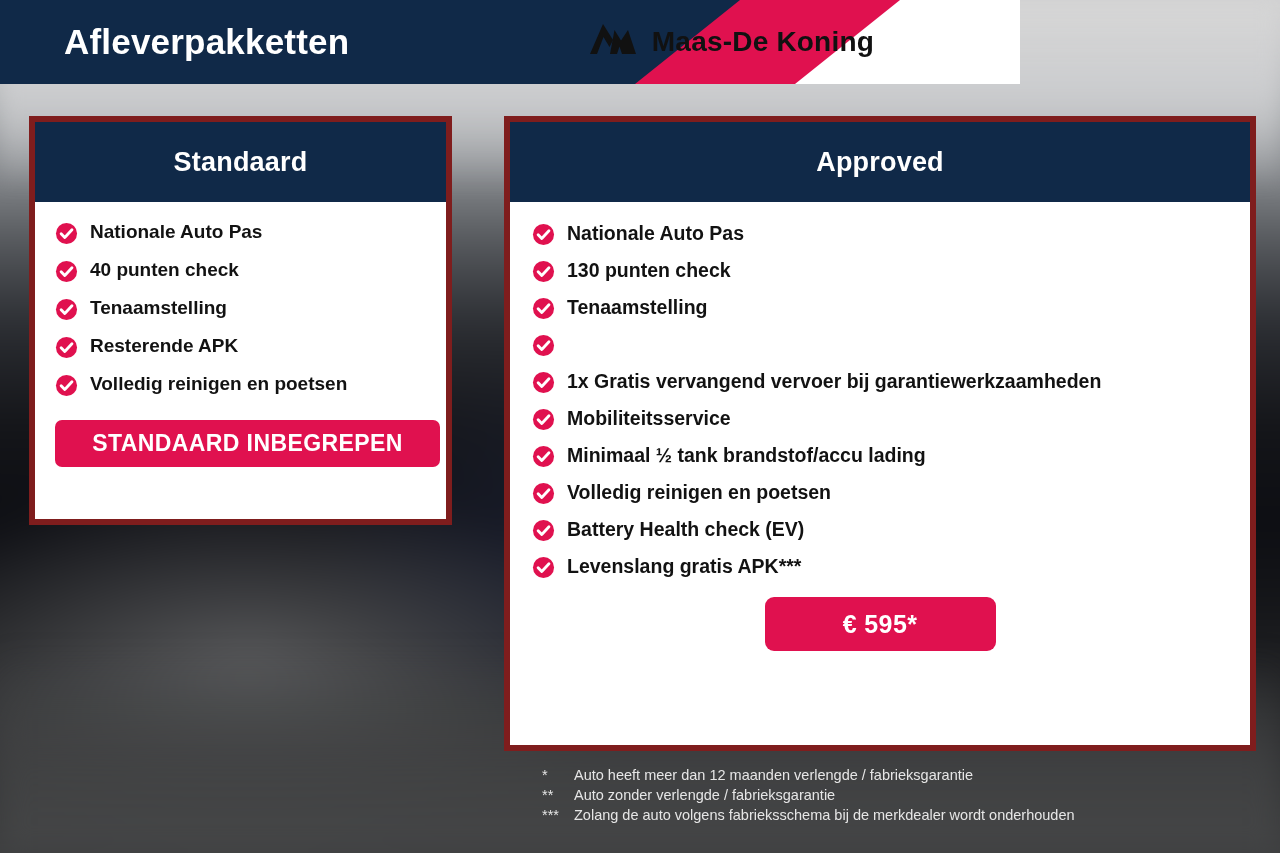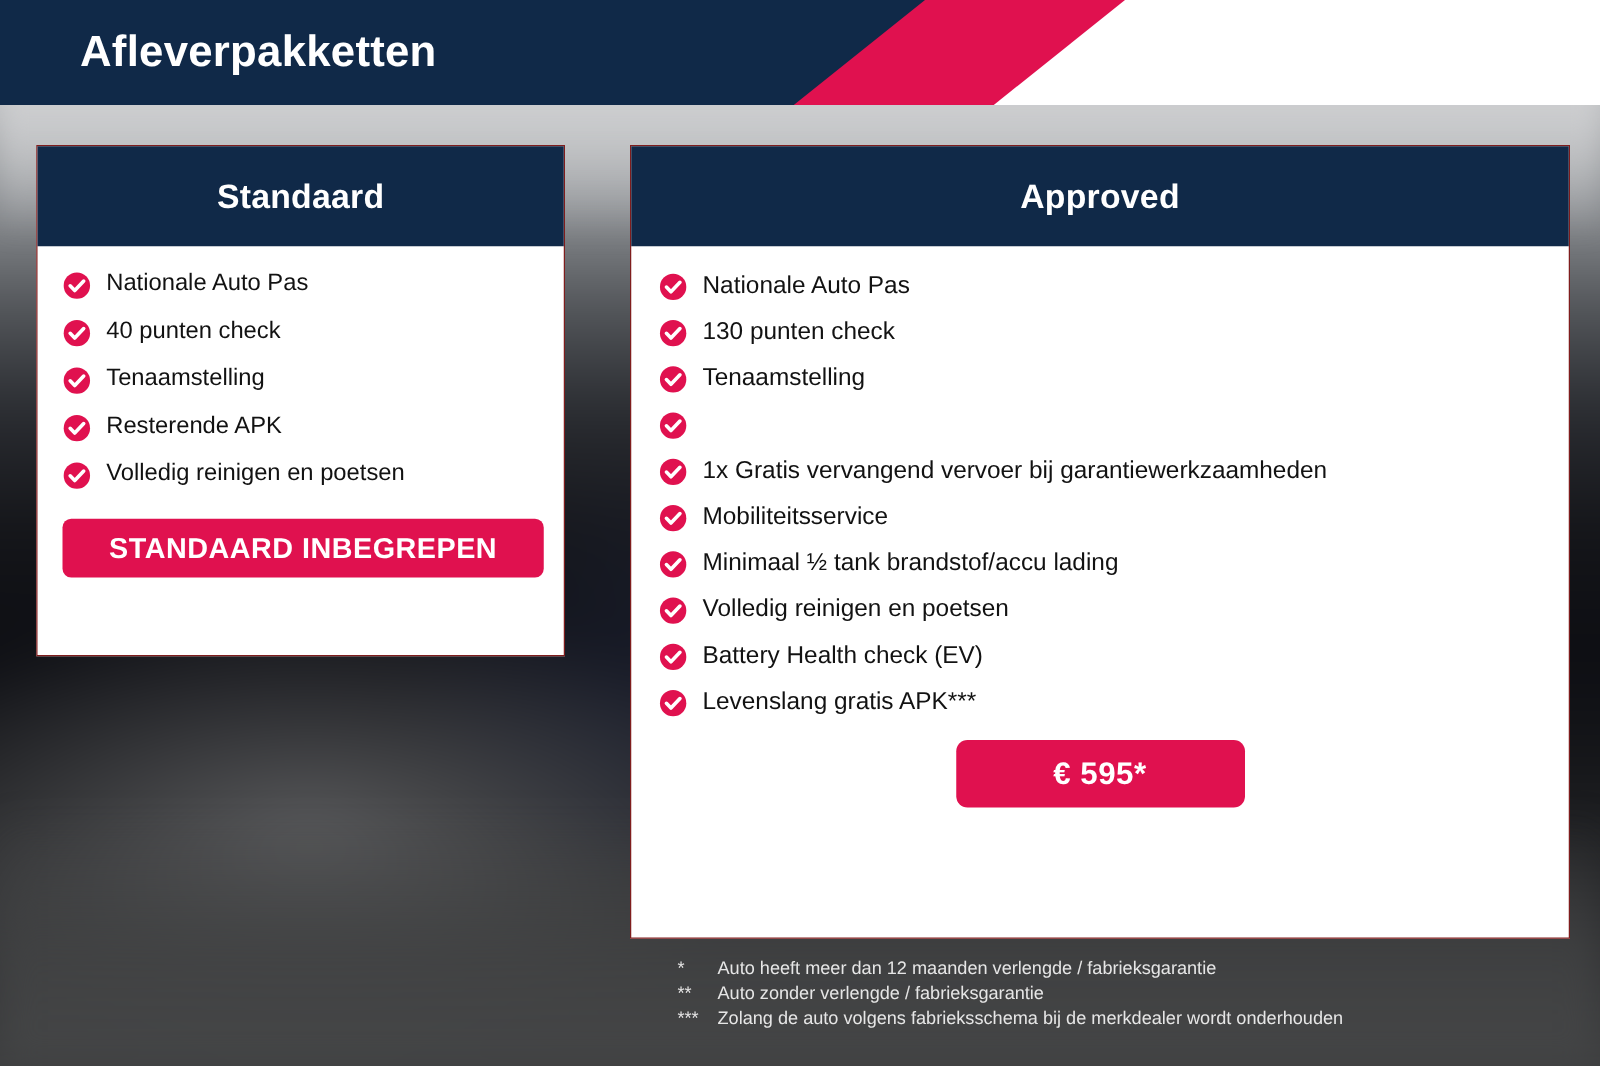--- a/index.html
+++ b/index.html
@@ -56,21 +56,21 @@
     position: absolute;
     left: 0; right: 0; bottom: 0; height: 200px;
     background: linear-gradient(to bottom, rgba(58,59,60,0) 0%, rgba(65,66,67,0.85) 55%, rgba(69,70,71,0.95) 100%);
     filter: blur(14px);
   }
 
   
   .header {
     position: absolute;
     left: 0; top: 0;
-    width: 1280px;
+    width: 1020px;
     height: 84px;
     overflow: hidden;
     background: #ffffff;
   }
   .header-navy {
     position: absolute;
     left: 0; top: 0;
     width: 820px; height: 84px;
     background: #102948;
     clip-path: polygon(0 0, 820px 0, 715px 84px, 0 84px);
@@ -108,21 +108,21 @@
     font-size: 28px;
     font-weight: bold;
     letter-spacing: 0.2px;
     white-space: nowrap;
   }
 
   
   .card {
     position: absolute;
     background: #ffffff;
-    border: 1px solid #7f1d1d;
+    border: 6px solid #7f1d1d;
   }
   .card-head {
     background: #102948;
     display: flex;
     align-items: center;
     justify-content: center;
   }
   .card-head-title {
     color: #ffffff;
     font-size: 27px;
@@ -132,21 +132,21 @@
   .card-body { padding: 18px 20px 0 20px; }
 
   .feature-list { list-style: none; }
   .feature {
     display: flex;
     align-items: flex-start;
     gap: 12px;
   }
   .feature-text {
     color: #121212;
-    font-weight: normal;
+    font-weight: bold;
     white-space: pre-line;
     text-align: center;
   }
   .tick {
     flex: 0 0 auto;
     display: block;
   }
 
   
   #card-standaard { left: 29px; top: 116px; width: 423px; height: 409px; }
@@ -229,20 +229,29 @@
   <div class="bg-wrap">
     <div class="bg-base"></div>
     <div class="bg-sheen"></div>
     <div class="bg-bottom"></div>
   </div>
 
   <div class="header">
     <div class="header-navy"></div>
     <div class="header-pink"></div>
     <div class="header-title">Afleverpakketten</div>
+    <div class="brand">
+      <span class="brand-mark">
+        <svg width="50" height="38" viewBox="0 0 50 38" aria-hidden="true">
+          <path d="M2 33 L15 3 L25 19 L21.5 26 L15.5 16 L9 33 Z" fill="#111111"></path>
+          <path d="M26.5 9 L33 19.5 L40 9 L48 33 L34 33 L31.5 25.5 L29 33 L22 33 Z" fill="#111111"></path>
+        </svg>
+      </span>
+      <span class="brand-name">Maas-De Koning</span>
+    </div>
   </div>
 
   <div class="card" id="card-standaard">
     <div class="card-head">
       <div class="card-head-title">Standaard</div>
     </div>
     <div class="card-body">
       <ul class="feature-list" id="std-features">
           <li class="feature">
             <svg width="23" height="23" viewBox="0 0 24 24" class="tick">

